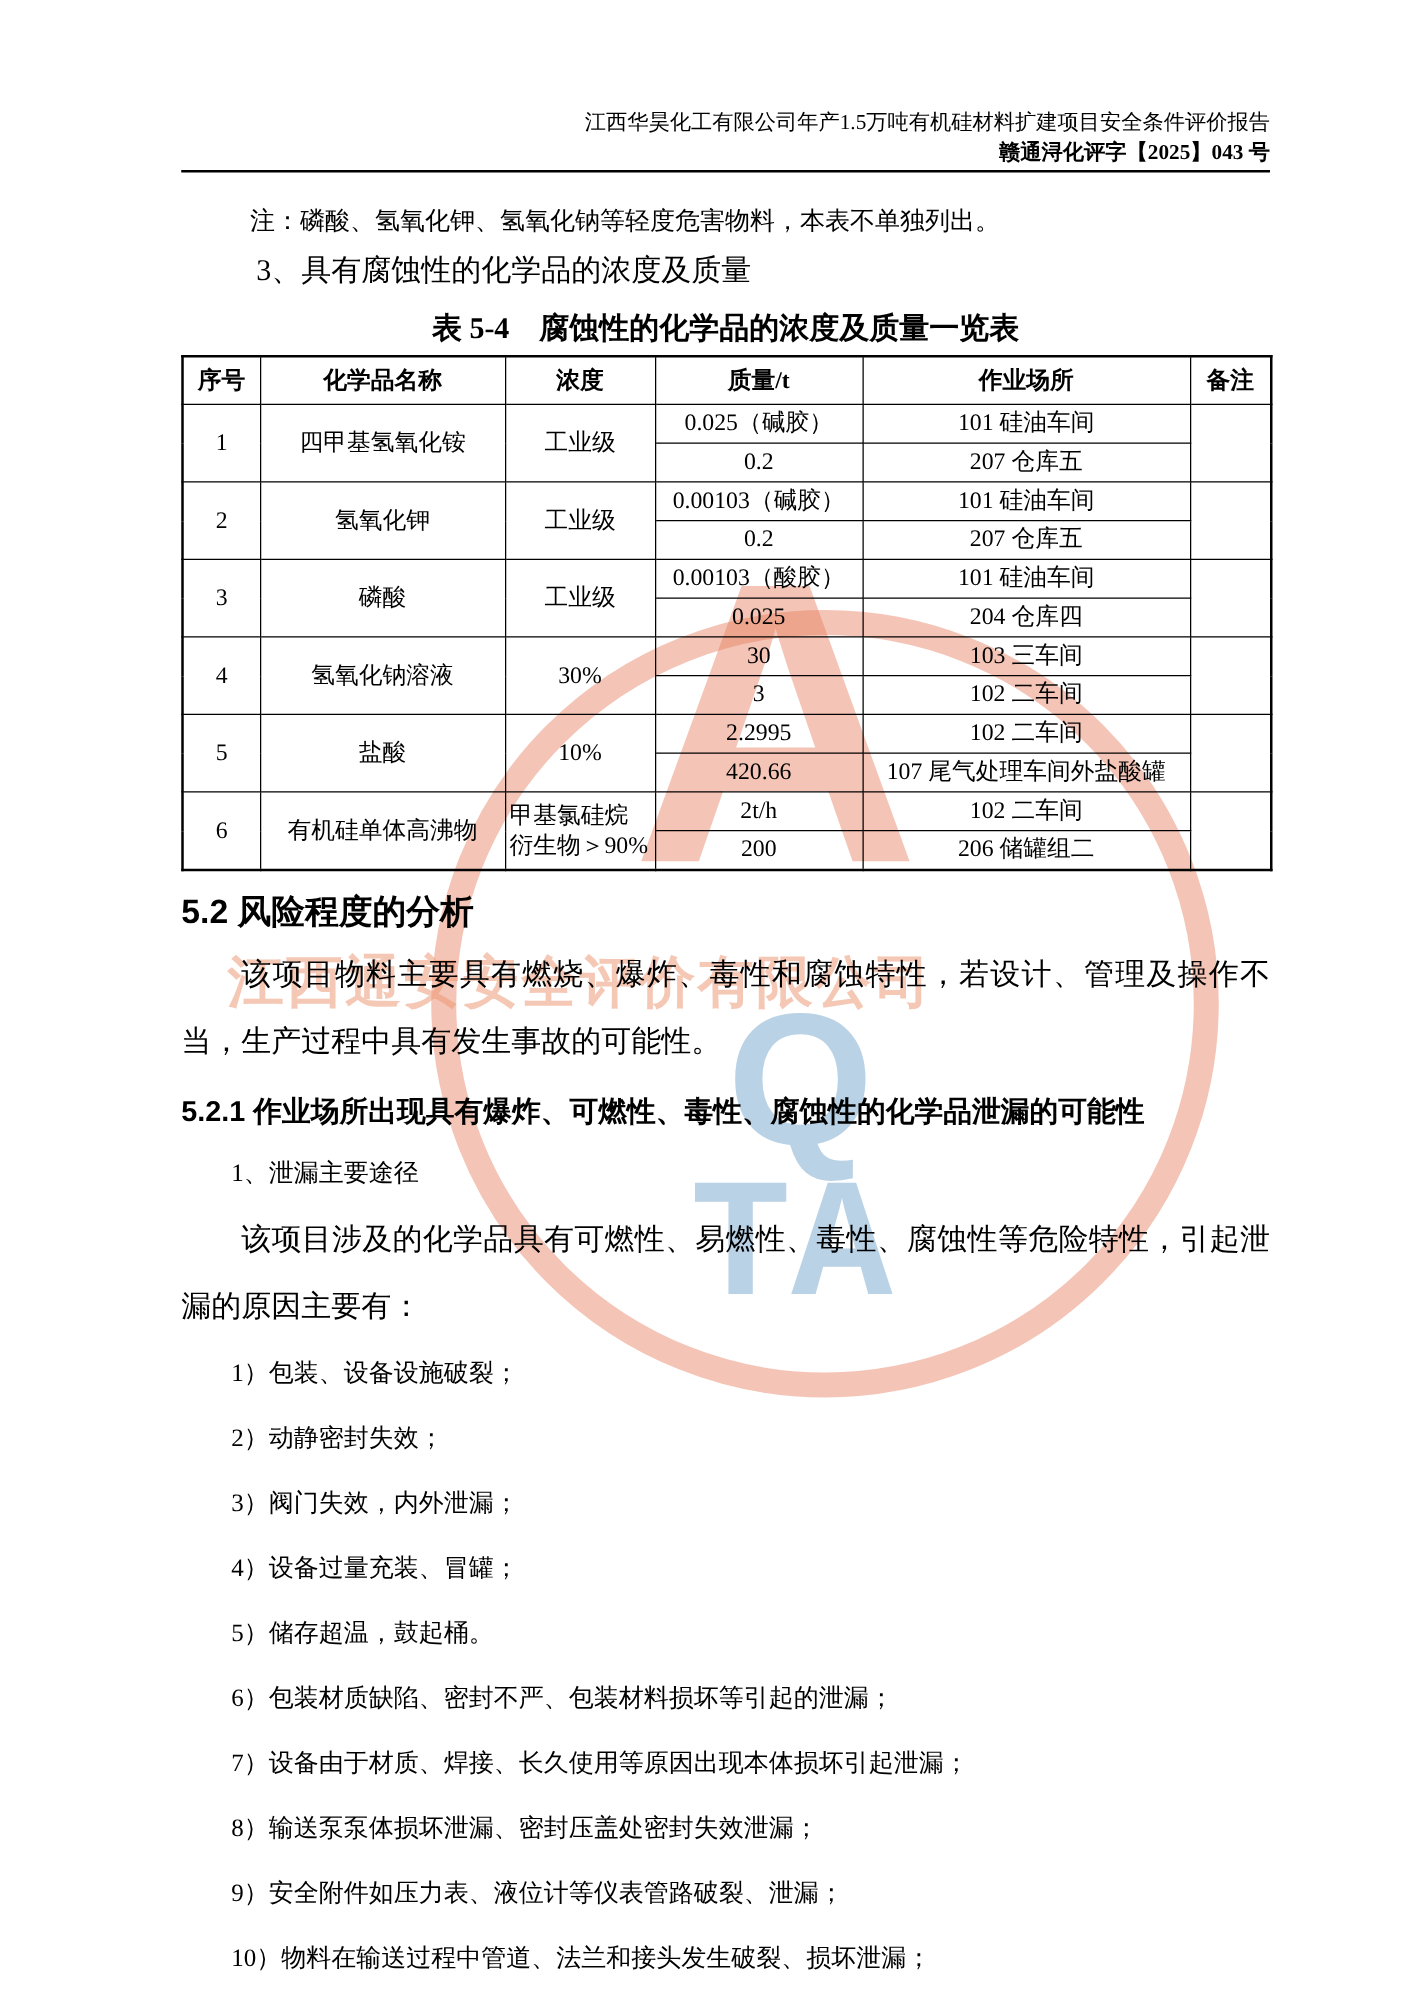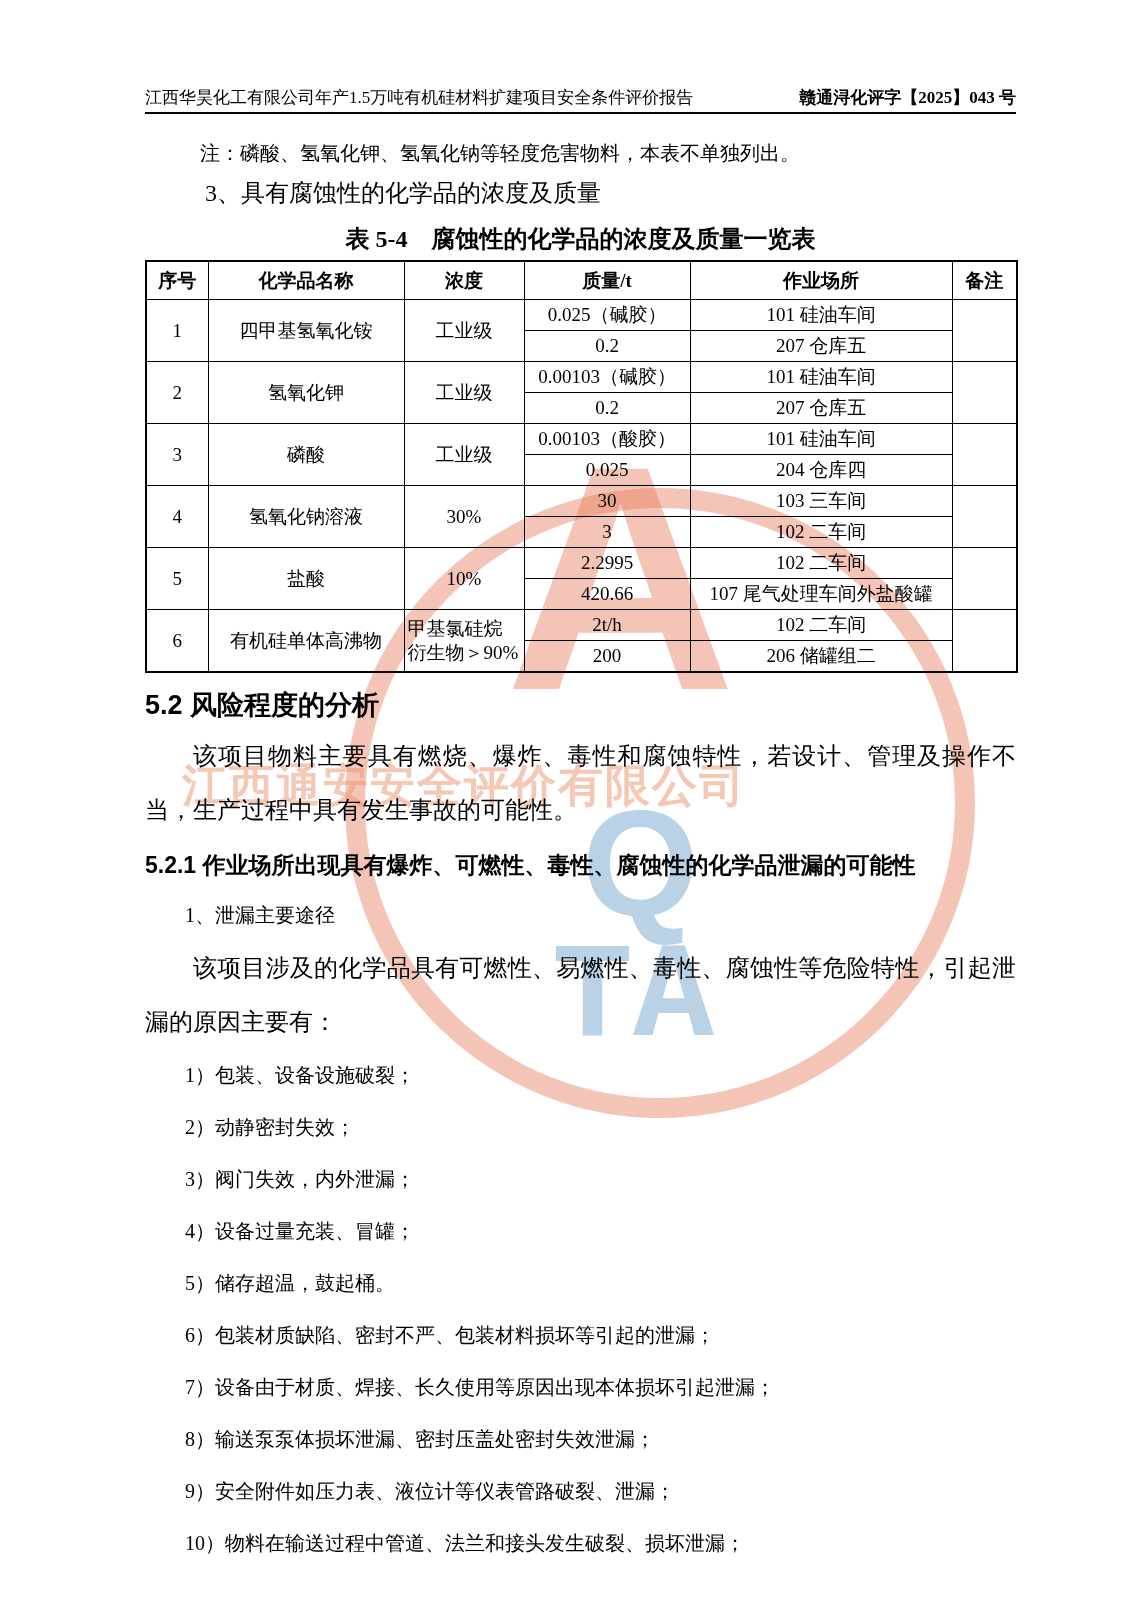--- a/index.html
+++ b/index.html
@@ -44,20 +44,21 @@
   
   .content{
     position:relative;z-index:1;
     padding:86px 115px 0 145px;
   }
   .doc-header{
     display:flex;justify-content:space-between;align-items:flex-end;
     font-size:17px;line-height:24px;
     border-bottom:2px solid #000;
     padding-bottom:2px;
+    flex-direction:column;
   }
   .doc-header .hdr-right{font-weight:bold;}
   .note{
     margin:26px 0 0 55px;
     font-size:20px;line-height:26px;
   }
   .sec3{
     margin:12px 0 0 60px;
     font-size:24px;line-height:30px;
   }

